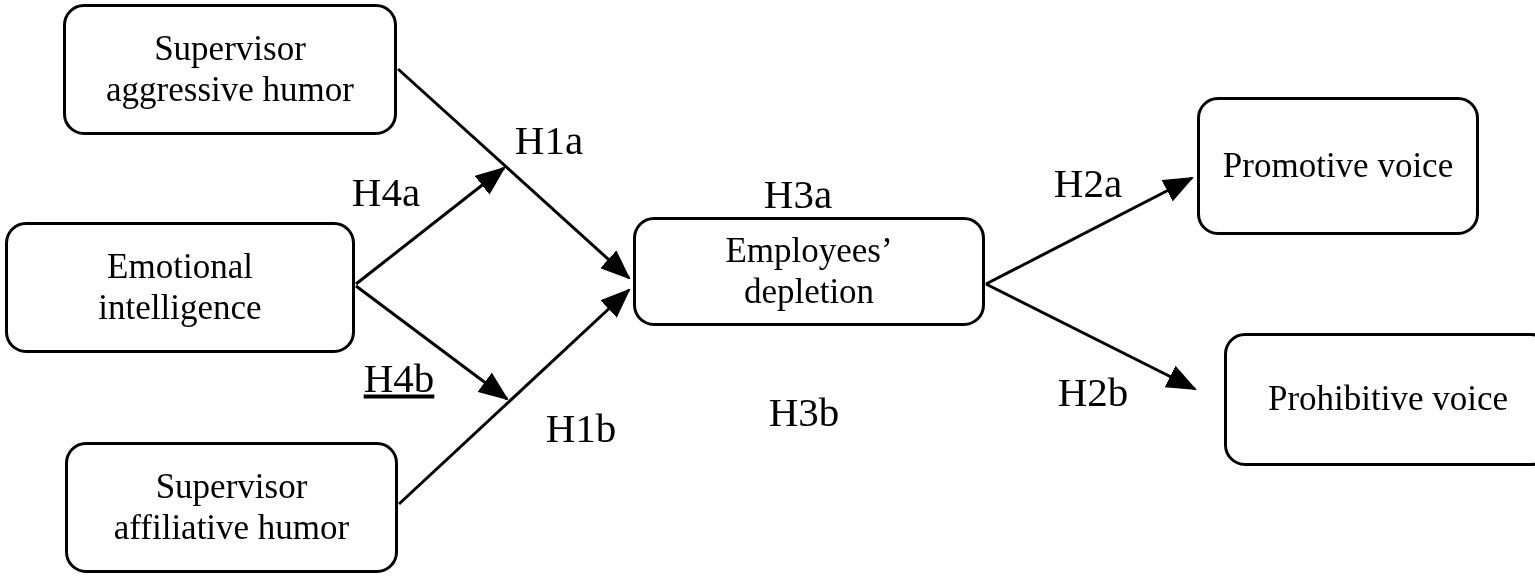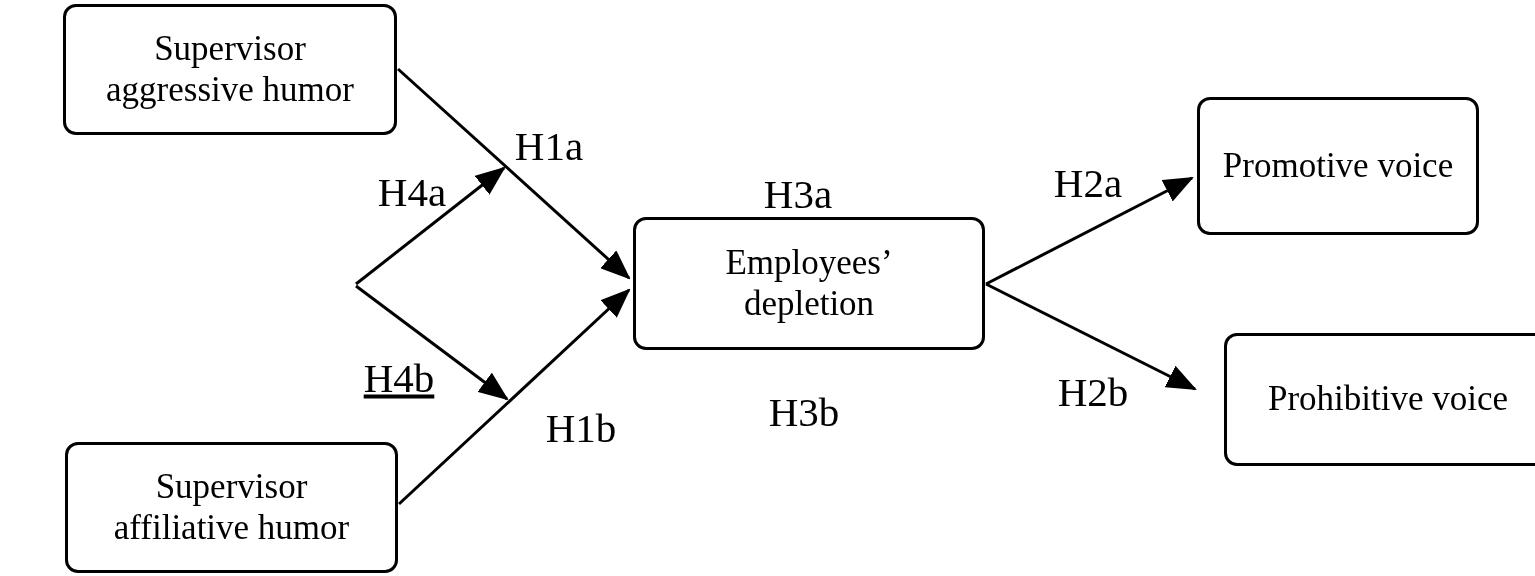--- a/index.html
+++ b/index.html
@@ -25,21 +25,21 @@
   }
   .edge-line {
     stroke: #000000;
     stroke-width: 3;
     fill: none;
   }
   .node {
     position: absolute;
     box-sizing: border-box;
     border: 3.5px solid #000000;
-    border-radius: 13px;
+    border-radius: 21px;
     background: #ffffff;
     display: flex;
     align-items: center;
     justify-content: center;
     text-align: center;
     font-size: 35px;
     line-height: 1.15;
     white-space: pre-line;
   }
   .hlabel {
@@ -65,34 +65,36 @@
     <line class="edge-line" x1="399" y1="504" x2="629" y2="290" marker-end="url(#arrowhead)"></line>
     <line class="edge-line" x1="356" y1="284" x2="504" y2="168" marker-end="url(#arrowhead)"></line>
     <line class="edge-line" x1="356" y1="286" x2="507" y2="399" marker-end="url(#arrowhead)"></line>
     <line class="edge-line" x1="986" y1="284" x2="1192" y2="178" marker-end="url(#arrowhead)"></line>
     <line class="edge-line" x1="986" y1="284" x2="1195" y2="389" marker-end="url(#arrowhead)"></line>
   </svg>
 
   <div class="node" style="left:63px;  top:4px;   width:334px; height:131px;">Supervisor
 aggressive humor</div>
 
+  <div class="node" style="left:5px;   top:222px; width:350px; height:131px;">Emotional
+intelligence</div>
 
   <div class="node" style="left:65px;  top:442px; width:333px; height:131px;">Supervisor
 affiliative humor</div>
 
-  <div class="node" style="left:633px; top:217px; width:352px; height:133px;">Employees’
+  <div class="node" style="left:633px; top:217px; width:352px; height:109px;">Employees’
 depletion</div>
 
   <div class="node" style="left:1197px; top:97px; width:282px; height:138px;">Promotive voice</div>
 
   <div class="node" style="left:1200px; top:333px; width:328px; height:133px;margin-left:24px;">Prohibitive voice</div>
 
-  <div class="hlabel" style="left:549px;  top:146px;">H1a</div>
+  <div class="hlabel" style="left:549px;  top:140px;">H1a</div>
 
-  <div class="hlabel" style="left:412px;  top:192px;">H4a</div>
+  <div class="hlabel" style="left:386px;  top:192px;">H4a</div>
 
   <div class="hlabel" style="left:399px;  top:378px;text-decoration:underline;">H4b</div>
 
   <div class="hlabel" style="left:581px;  top:428px;">H1b</div>
 
   <div class="hlabel" style="left:798px;  top:194px;">H3a</div>
 
   <div class="hlabel" style="left:804px;  top:400px;margin-top:12px;">H3b</div>
 
   <div class="hlabel" style="left:1088px; top:183px;">H2a</div>

